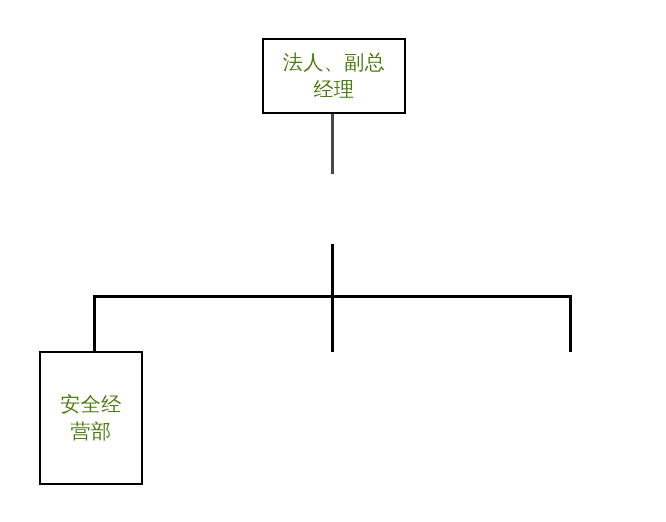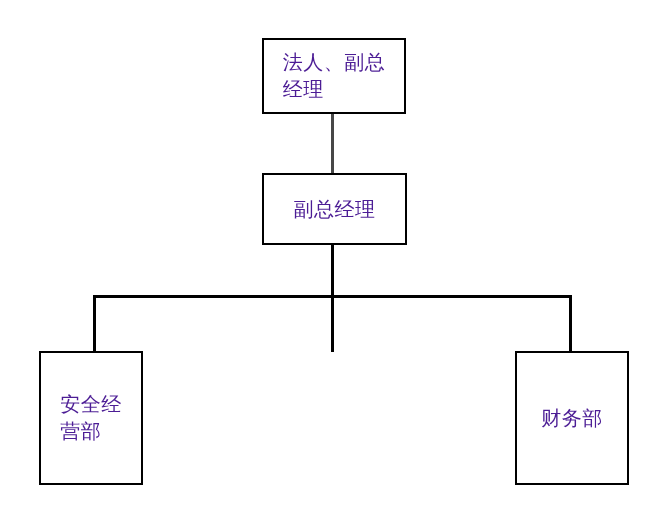--- a/index.html
+++ b/index.html
@@ -20,22 +20,22 @@
     box-sizing: border-box;
     border: 2px solid #000000;
     background: #ffffff;
     display: flex;
     align-items: center;
     justify-content: center;
   }
   .node .label {
     font-size: 20px;
     line-height: 27px;
-    color: #4c1d95;
-    text-align: left;
+    color: #4d7c0f;
+    text-align: center;
     white-space: pre-line;
     letter-spacing: 0.5px;
   }
   .conn {
     position: absolute;
     background: #000000;
   }
   
   .node-root   { left: 262px; top: 38px;  width: 144px; height: 76px;  }
   .node-deputy { left: 262px; top: 173px; width: 145px; height: 72px;  }
@@ -60,27 +60,21 @@
   <div class="conn conn-horizontal"></div>
   <div class="conn conn-drop-1"></div>
   <div class="conn conn-drop-2"></div>
   <div class="conn conn-drop-3"></div>
 
   <div class="node node-root">
     <span class="label">法人、副总
 经理</span>
   </div>
 
-  <div class="node node-deputy">
-    <span class="label">副总经理</span>
-  </div>
 
   <div class="node node-dept1">
     <span class="label">安全经
 营部</span>
   </div>
 
 
-  <div class="node node-dept3">
-    <span class="label">财务部</span>
-  </div>
 
 </div>
 
 </body></html>

